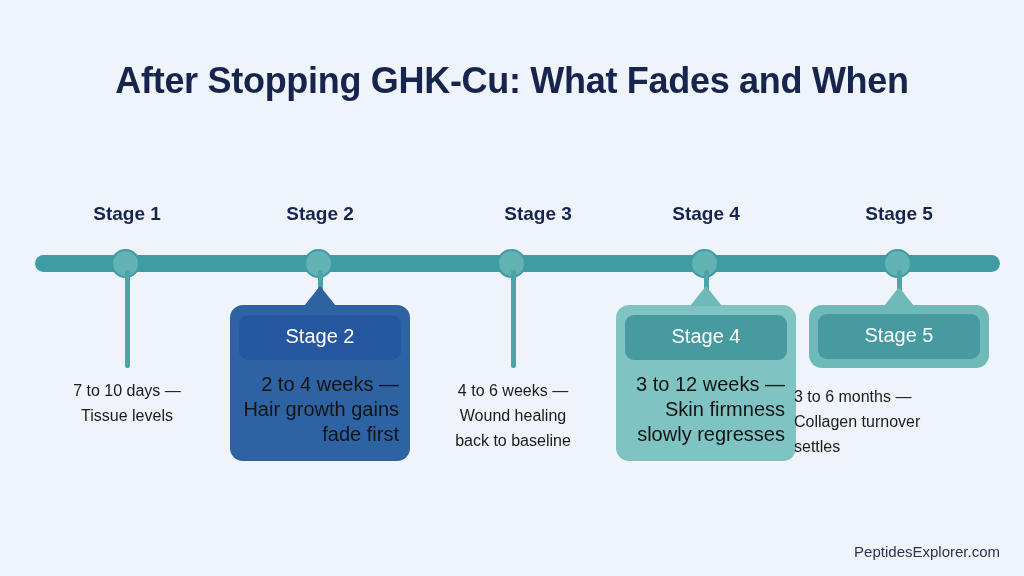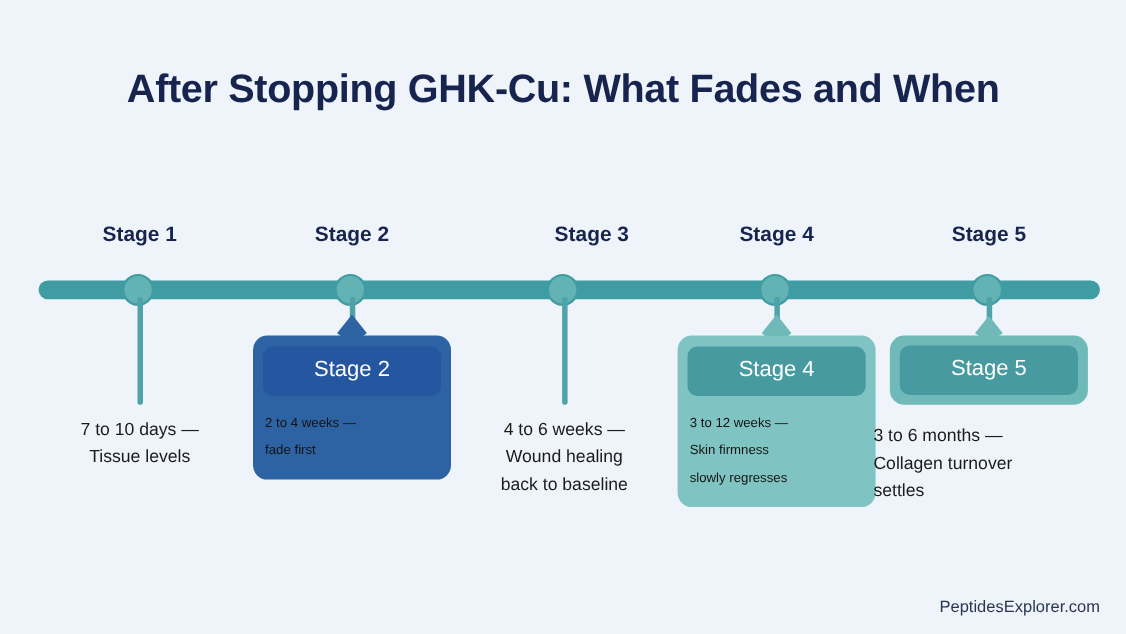--- a/index.html
+++ b/index.html
@@ -1,15 +1,15 @@
 <!DOCTYPE html>
 <html><head>
 <meta charset="utf-8">
 <style>
-  * { margin:0; padding:0; box-sizing:border-box;border-radius:25px; }
+  * { margin:0; padding:0; box-sizing:border-box; }
   html, body {
     width:1024px; height:576px;
     background:#eef4fa;
     font-family:"Liberation Sans", sans-serif;
     overflow:hidden;
   }
   .page { position:relative; width:1024px; height:576px; }
 
   .title {
     position:absolute; top:60px; left:0; width:1024px;
@@ -85,22 +85,22 @@
     border-radius:9px;
     text-align:center;
     color:#ffffff;
     font-size:20px;
     padding:10px 0 12px 0;
   }
   .card.blue .card-head { background:#2457a0; }
   .card.teal .card-head { background:#479a9f; }
 
   .card-body {
-    text-align:left;
-    font-size:12px; line-height:25px;
+    text-align:right;
+    font-size:20px; line-height:25px;
     color:#131313;
     padding:12px 2px 2px 2px;
   }
 
   
   .pill-wrap { position:absolute; width:180px; margin-left:-90px; }
   .pill-outer {
     background:#6fb9b8;
     border-radius:13px;
     padding:9px;
@@ -167,20 +167,21 @@
   <div class="plain-desc" style="left:127px; top:378px;">
     <div>7 to 10 days —</div>
     <div>Tissue levels</div>
   </div>
 
   <div class="card blue" style="left:320px; top:305px;">
     <div class="pointer"></div>
     <div class="card-head">Stage 2</div>
     <div class="card-body">
       <div>2 to 4 weeks —</div>
+      <div>Hair growth gains</div>
       <div>fade first</div>
     </div>
   </div>
 
   <div class="plain-desc" style="left:513px; top:378px;">
     <div>4 to 6 weeks —</div>
     <div>Wound healing</div>
     <div>back to baseline</div>
   </div>
 

